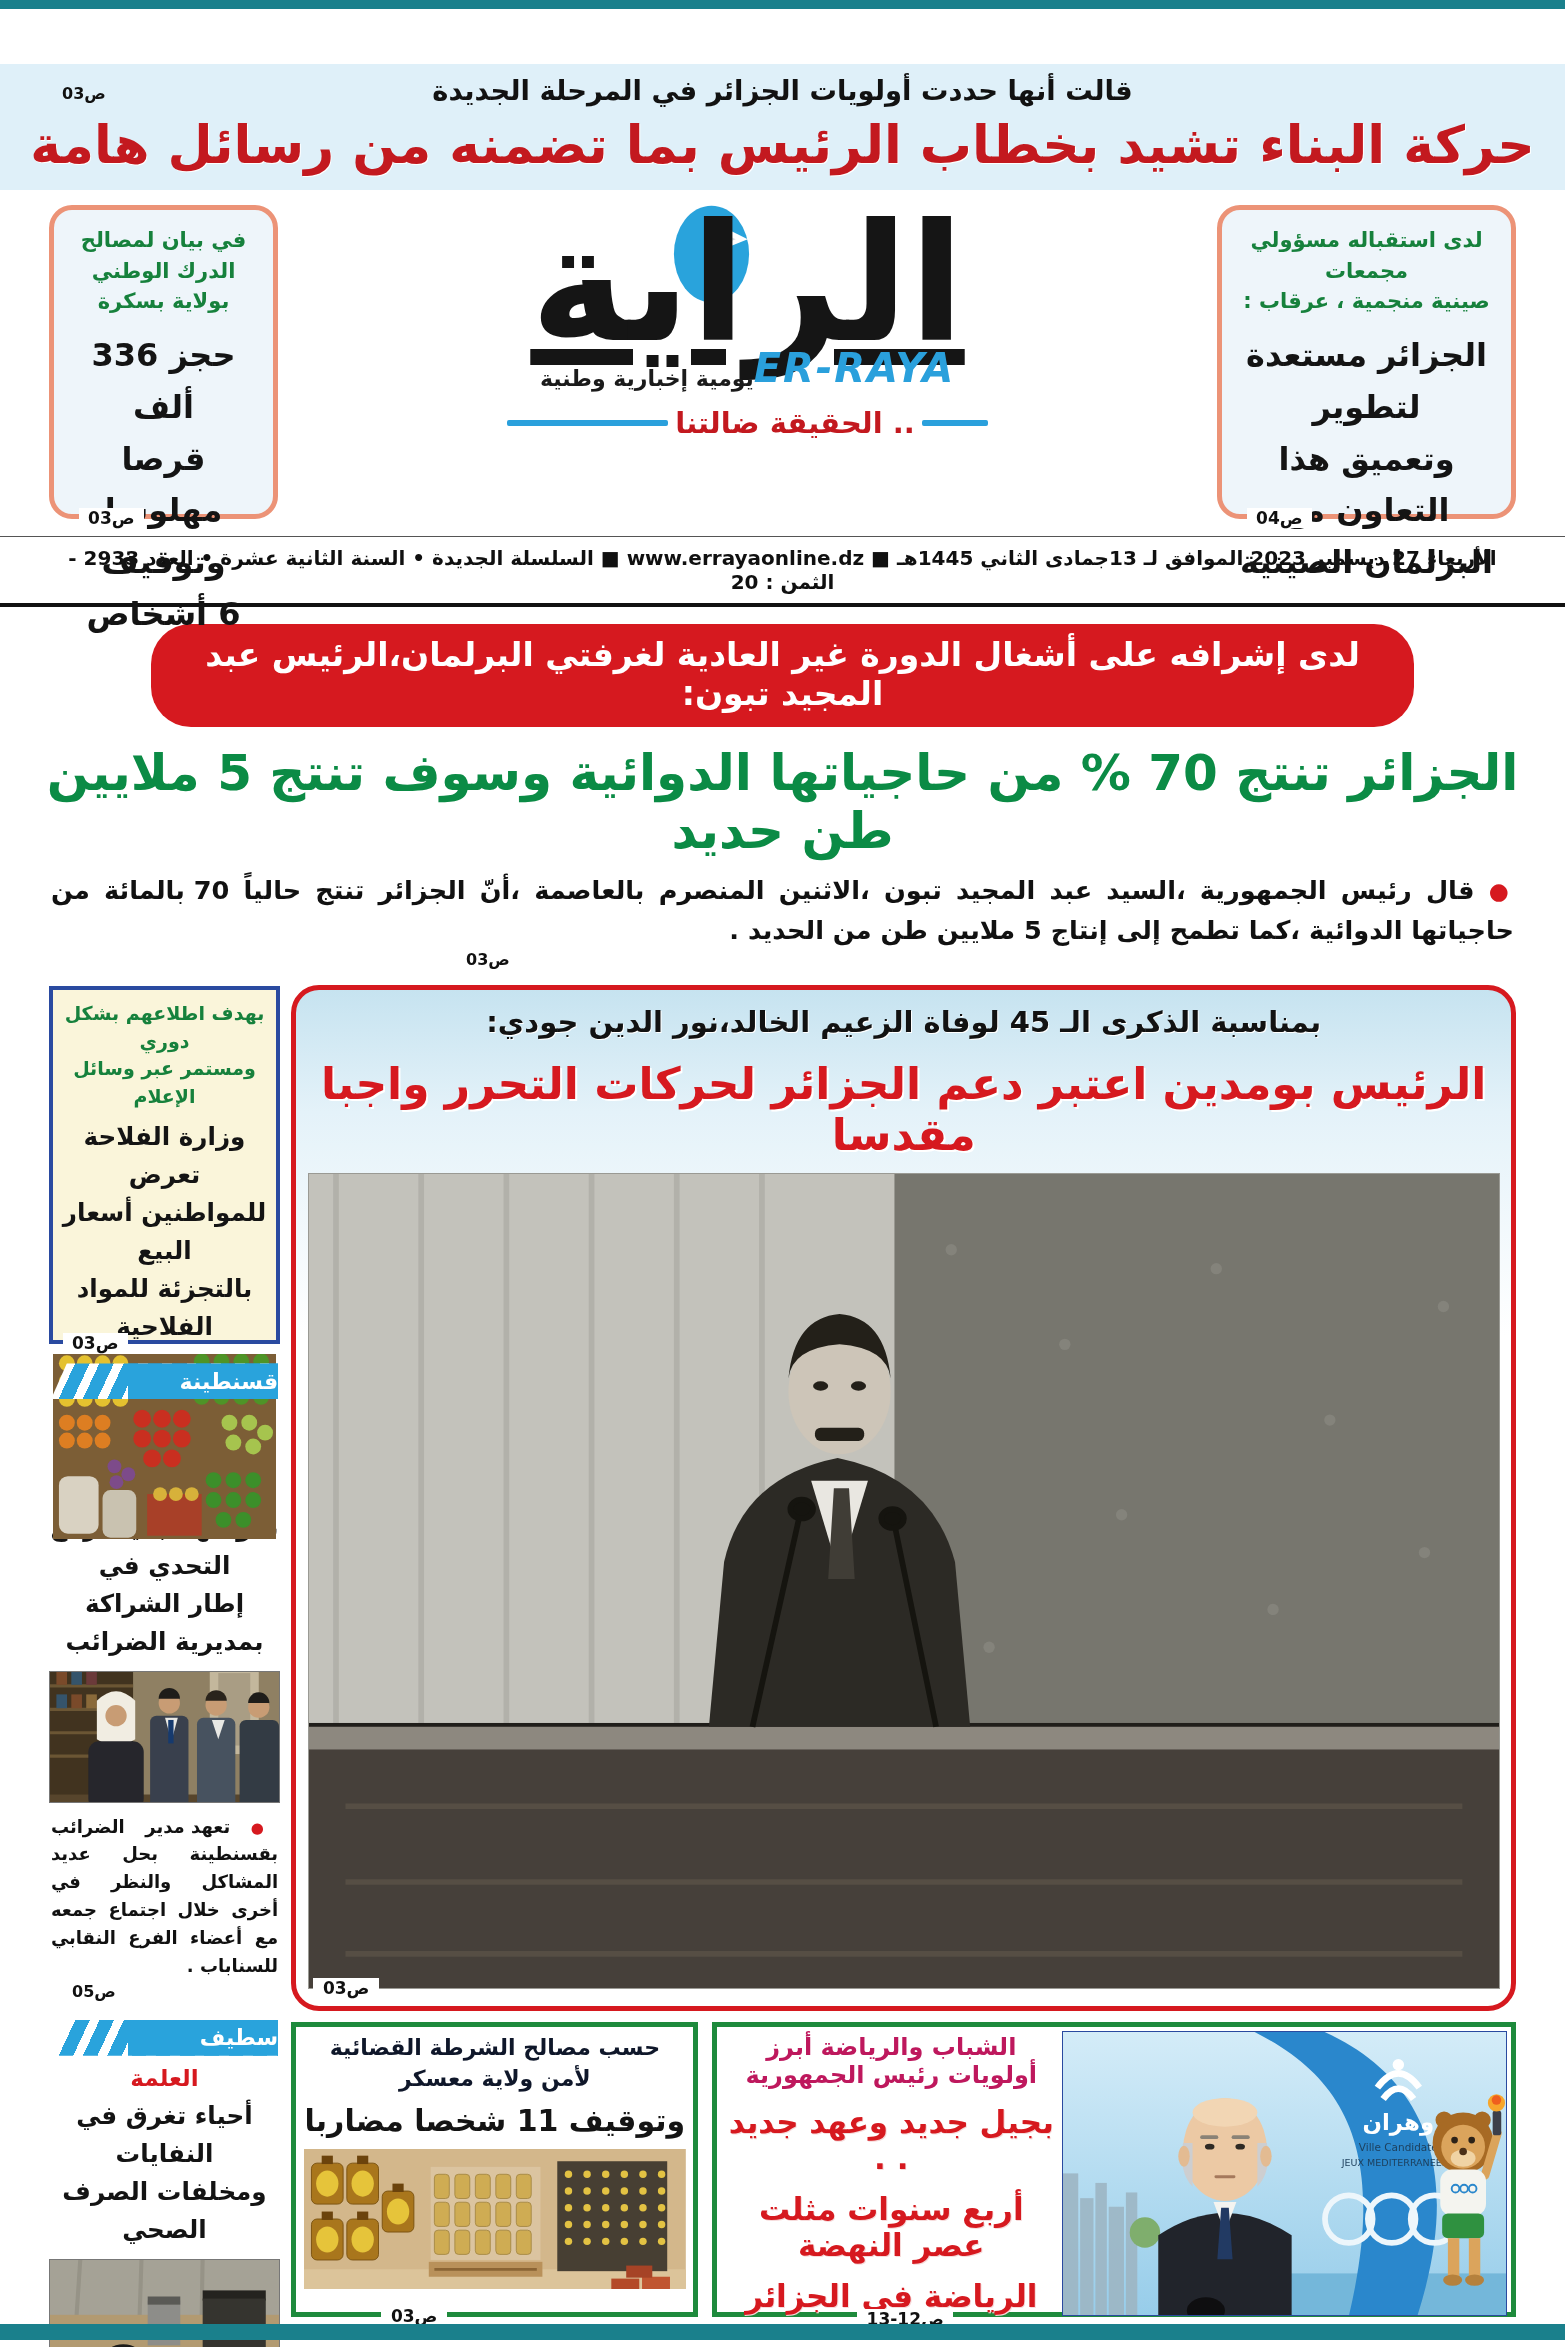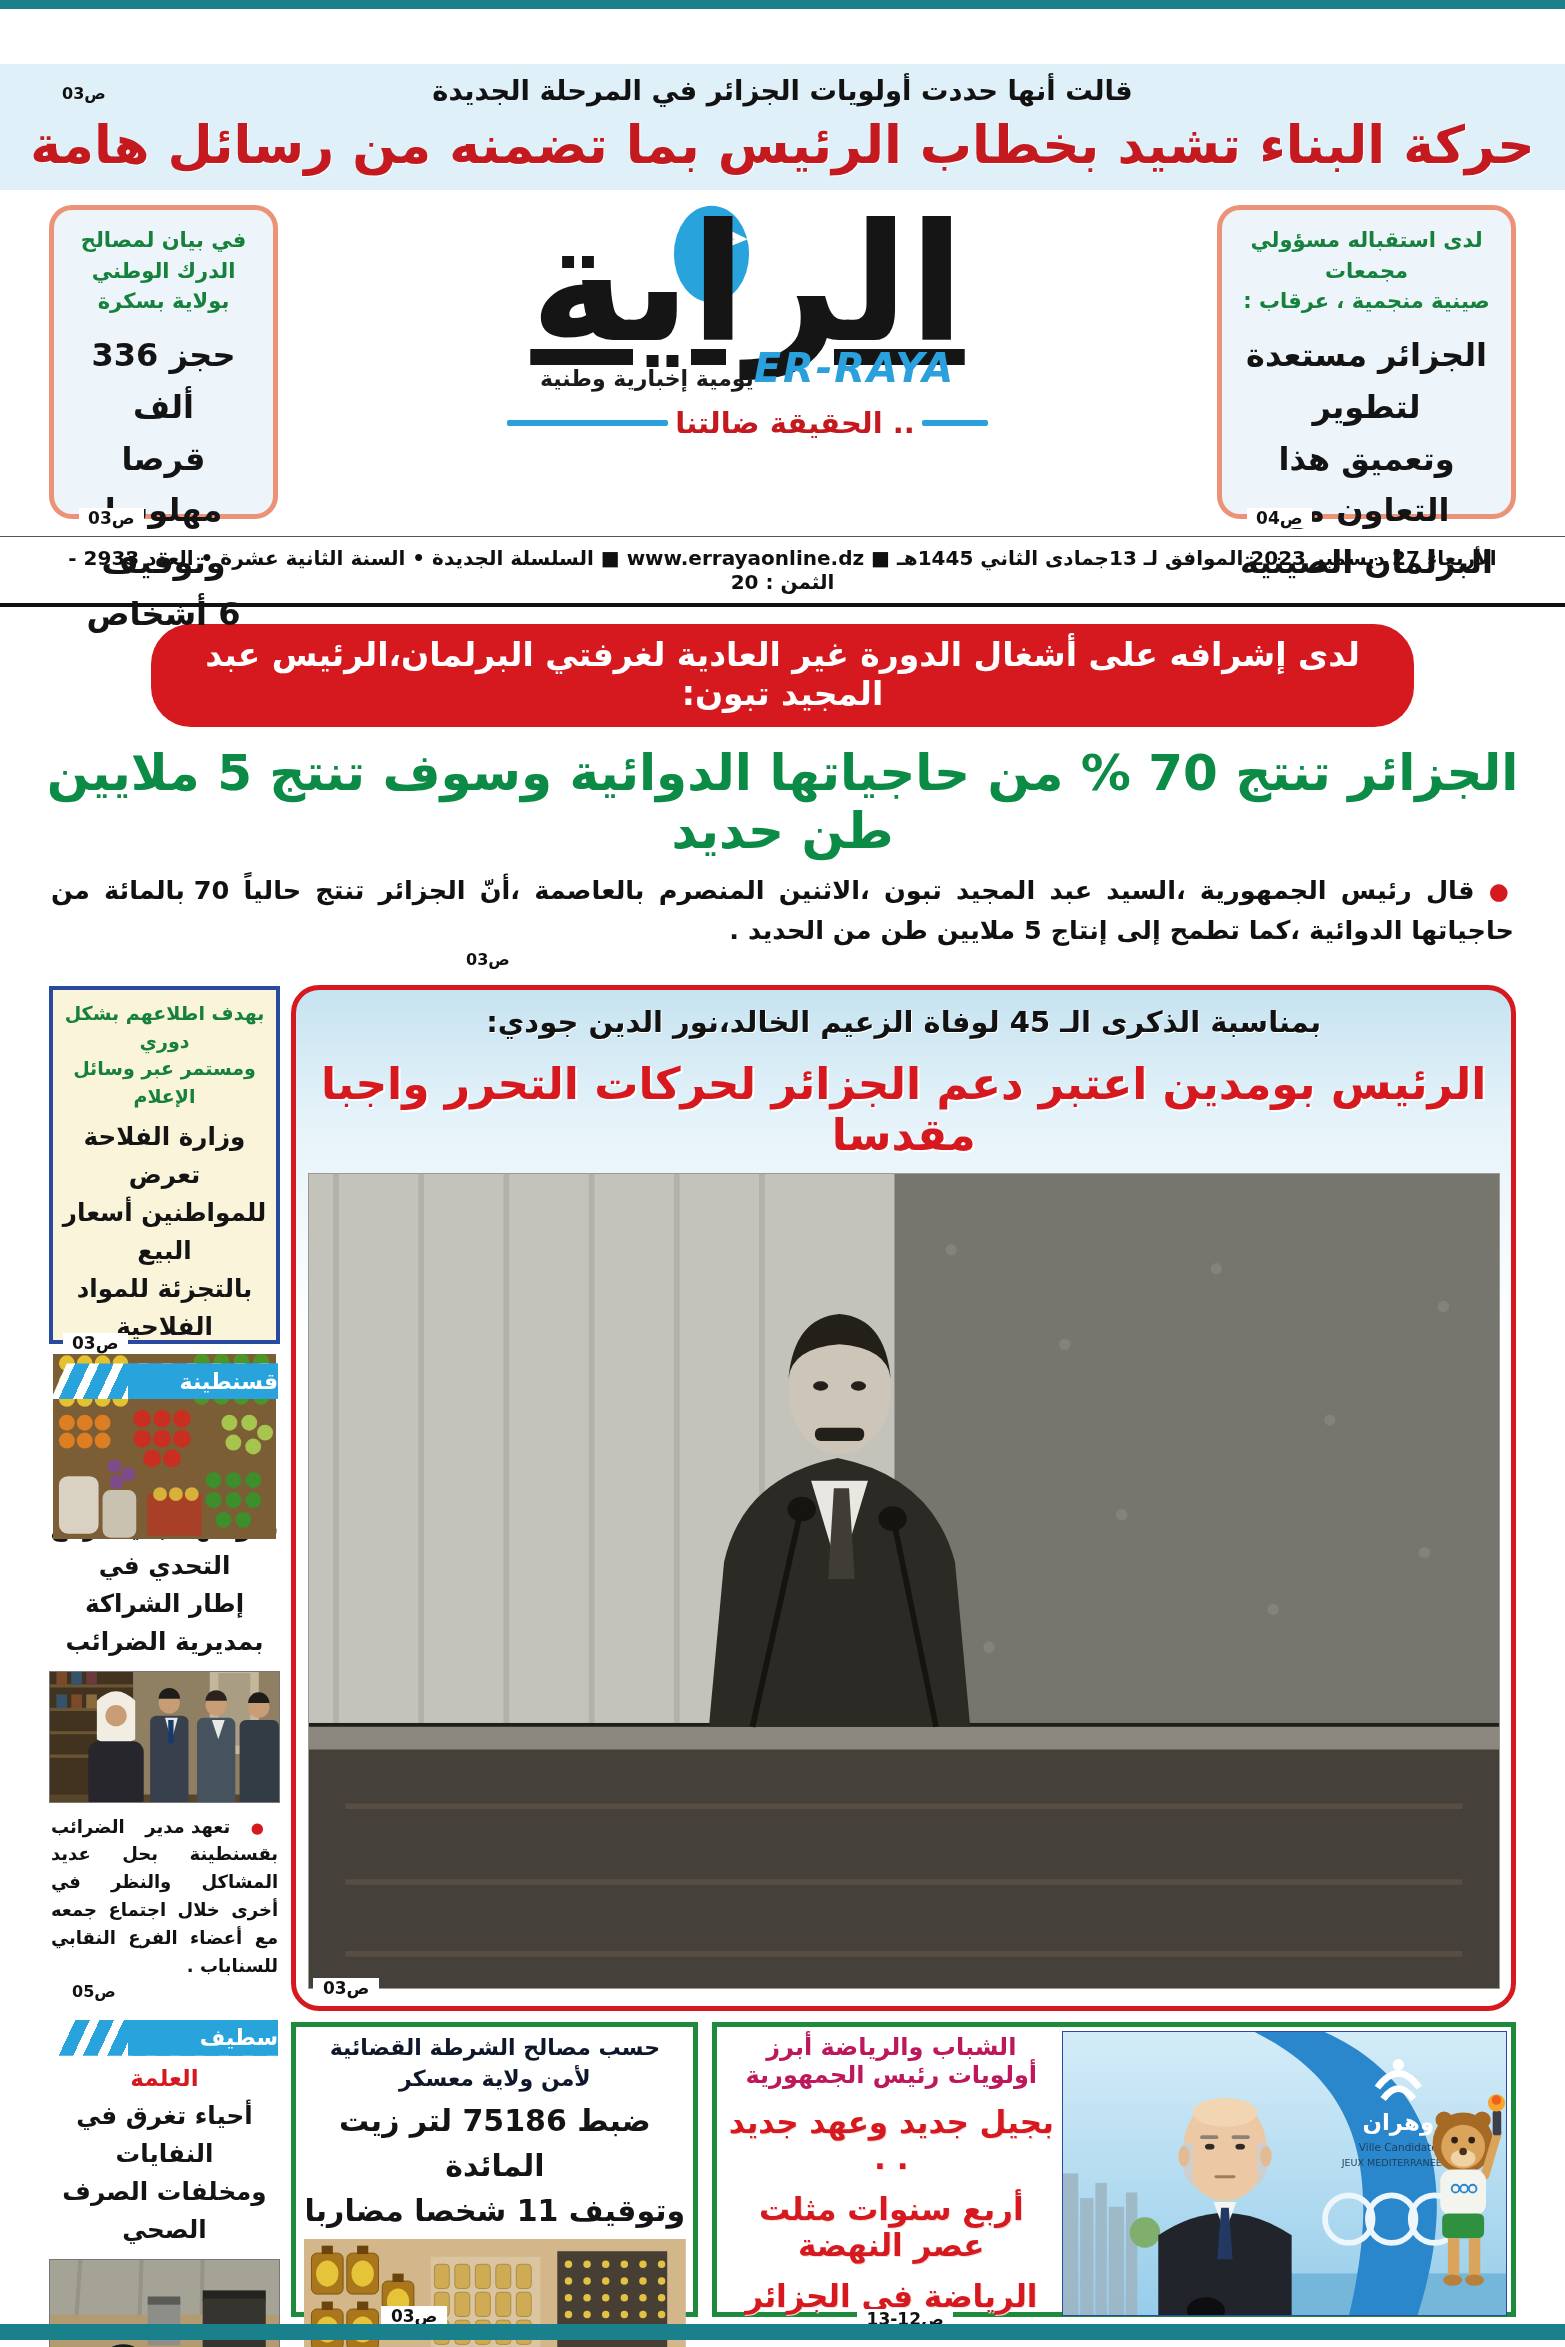--- a/index.html
+++ b/index.html
@@ -355,21 +355,20 @@
             <span class="page-tab sports-tab">ص12-13</span>
           </div>
         </article>
 
         <article class="mascara-box">
           <div class="r-kicker">
             <div>حسب مصالح الشرطة القضائية</div>
             <div>لأمن ولاية معسكر</div>
           </div>
           <div class="b-title">
-            <div>ضبط 75186 لتر زيت المائدة</div>
             <div>وتوقيف 11 شخصا مضاربا</div>
           </div>
           <div class="mascara-photo">
             <svg viewBox="0 0 410 192" preserveAspectRatio="xMidYMid slice">
               <rect width="410" height="192" fill="#d3b78b"></rect>
               <rect y="150" width="410" height="42" fill="#dcc49a"></rect>
               <g>
                 <g transform="translate(8,36)">
                   <rect width="34" height="44" rx="6" fill="#a9761c" stroke="#7a5210"></rect>
                     <rect x="11" y="-8" width="12" height="9" fill="#6b430c"></rect>

